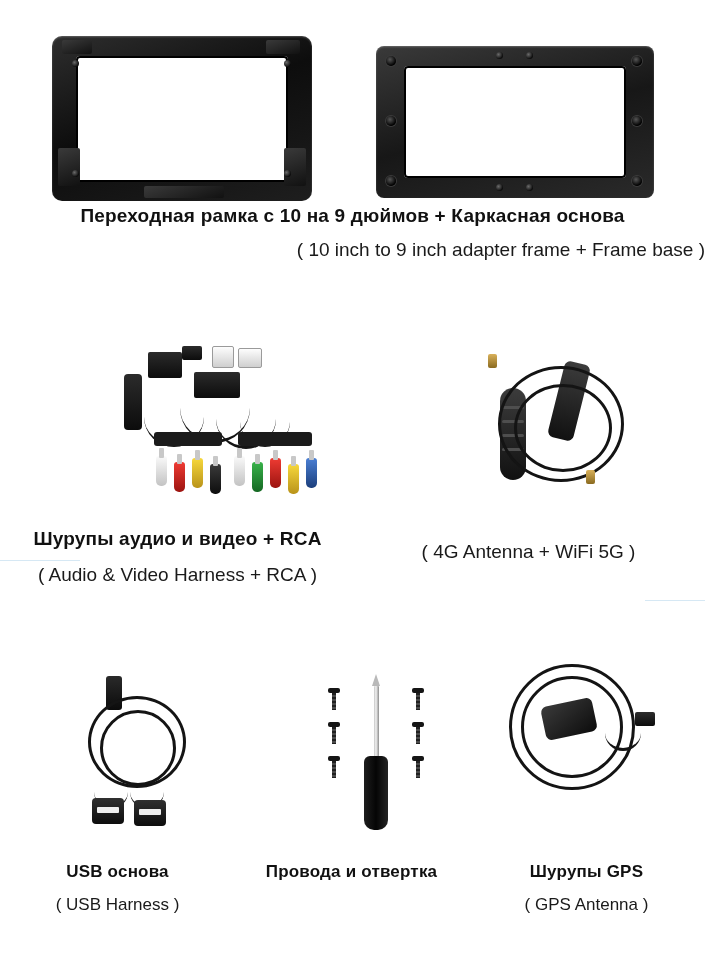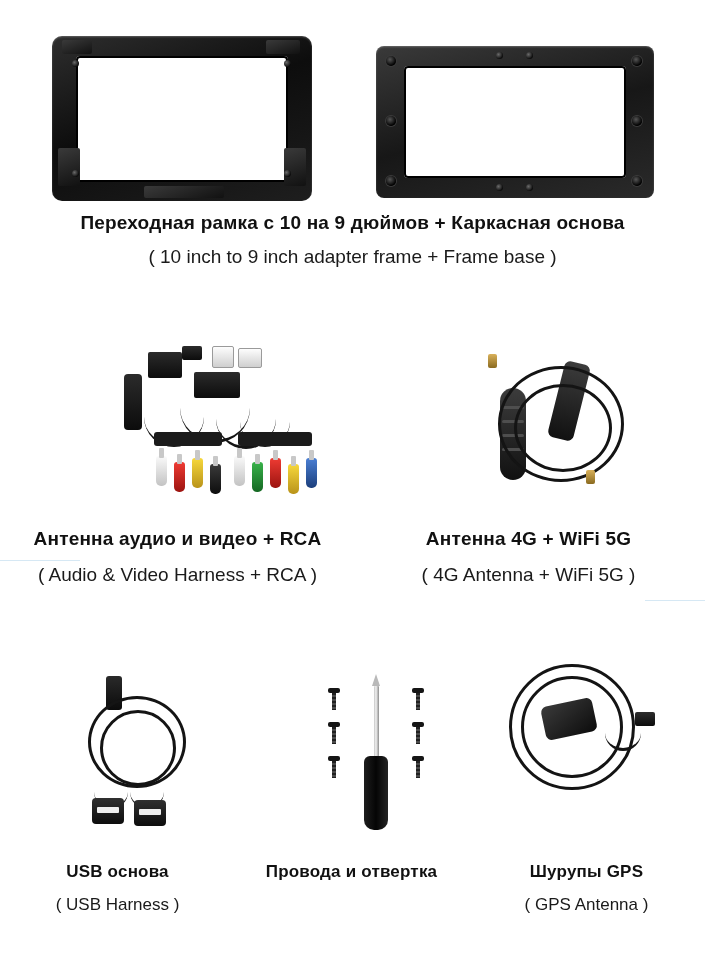--- a/index.html
+++ b/index.html
@@ -281,23 +281,23 @@
       <div class="bosshole" style="left:256px;top:130px;"></div>
       <div class="bosshole" style="left:10px;top:70px;"></div>
       <div class="bosshole" style="left:256px;top:70px;"></div>
       <div class="screw" style="left:120px;top:6px;"></div>
       <div class="screw" style="left:150px;top:6px;"></div>
       <div class="screw" style="left:120px;top:138px;"></div>
       <div class="screw" style="left:150px;top:138px;"></div>
     </div>
   </div>
 
-  <div class="caption-block" style="top:212px;">
+  <div class="caption-block" style="top:205px;">
     <div class="cap-ru">Переходная рамка с 10 на 9 дюймов + Каркасная основа</div>
-    <div class="cap-en" style="margin-top:10px;">( 10 inch to 9 inch adapter frame + Frame base )</div>
+    <div class="cap-en" style="margin-top:10px;text-align:right;">( 10 inch to 9 inch adapter frame + Frame base )</div>
   </div>
 
   <div class="row2">
 
     <div class="harness">
       <div class="plug-blk" style="left:28px;top:12px;width:34px;height:26px;"></div>
       <div class="plug-blk" style="left:62px;top:6px;width:20px;height:14px;"></div>
       <div class="plug-wht" style="left:92px;top:6px;width:20px;height:20px;"></div>
       <div class="plug-wht" style="left:118px;top:8px;width:22px;height:18px;"></div>
       <div class="plug-blk" style="left:74px;top:32px;width:46px;height:26px;"></div>
@@ -351,24 +351,23 @@
 
       <div class="coil" style="left:28px;top:30px;width:120px;height:110px;"></div>
       <div class="coil" style="left:44px;top:48px;width:92px;height:82px;"></div>
       <div class="sma" style="left:18px;top:18px;"></div>
       <div class="sma" style="left:116px;top:134px;"></div>
     </div>
   </div>
 
   <div class="caption-block" style="top:528px;">
     <div style="display:inline-block;width:352px;vertical-align:top;">
-      <div class="cap-ru">Антенна аудио и видео + RCA</div>
+      <div class="cap-ru">Шурупы аудио и видео + RCA</div>
       <div class="cap-en" style="margin-top:12px;">( Audio &amp; Video Harness + RCA )</div>
     </div><div style="display:inline-block;width:350px;vertical-align:top;">
-      <div class="cap-ru">Антенна 4G + WiFi 5G</div>
       <div class="cap-en" style="margin-top:12px;">( 4G Antenna + WiFi 5G )</div>
     </div>
   </div>
 
   <div class="row3">
 
     <div class="usb">
       <div class="usb-a" style="left:36px;top:6px;width:16px;height:34px;"></div>
       <div class="coil" style="left:18px;top:26px;width:92px;height:86px;border-color:#141414;"></div>
       <div class="coil" style="left:30px;top:40px;width:70px;height:70px;"></div>

